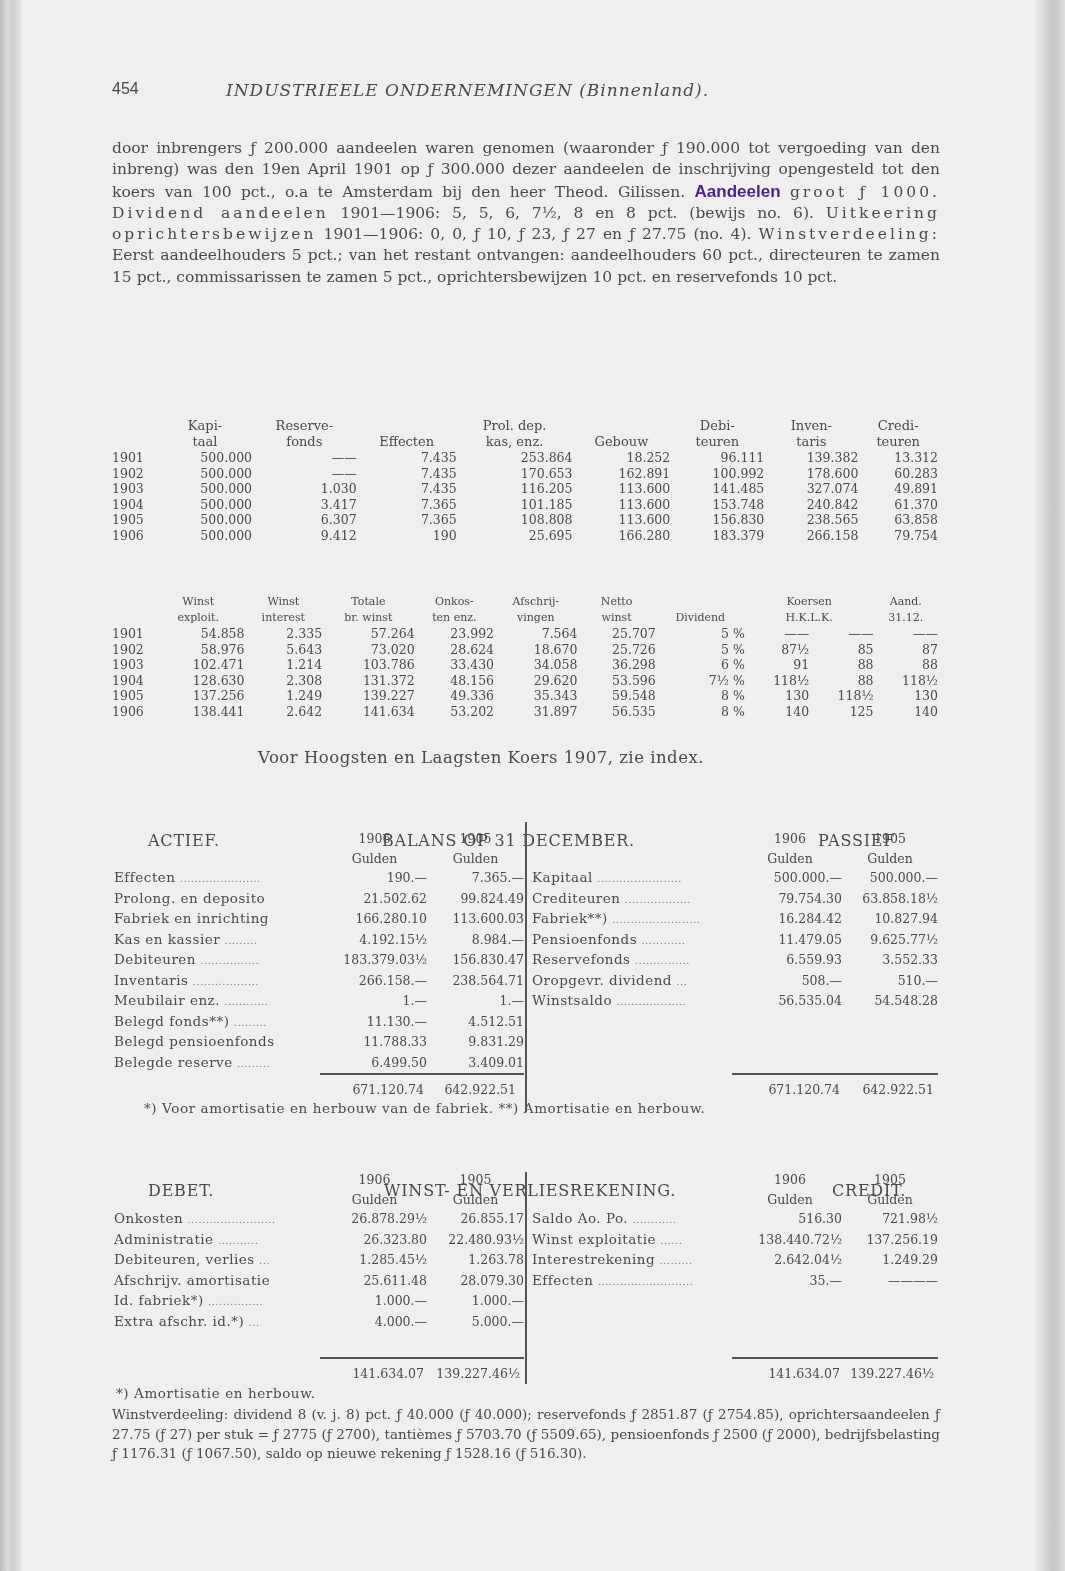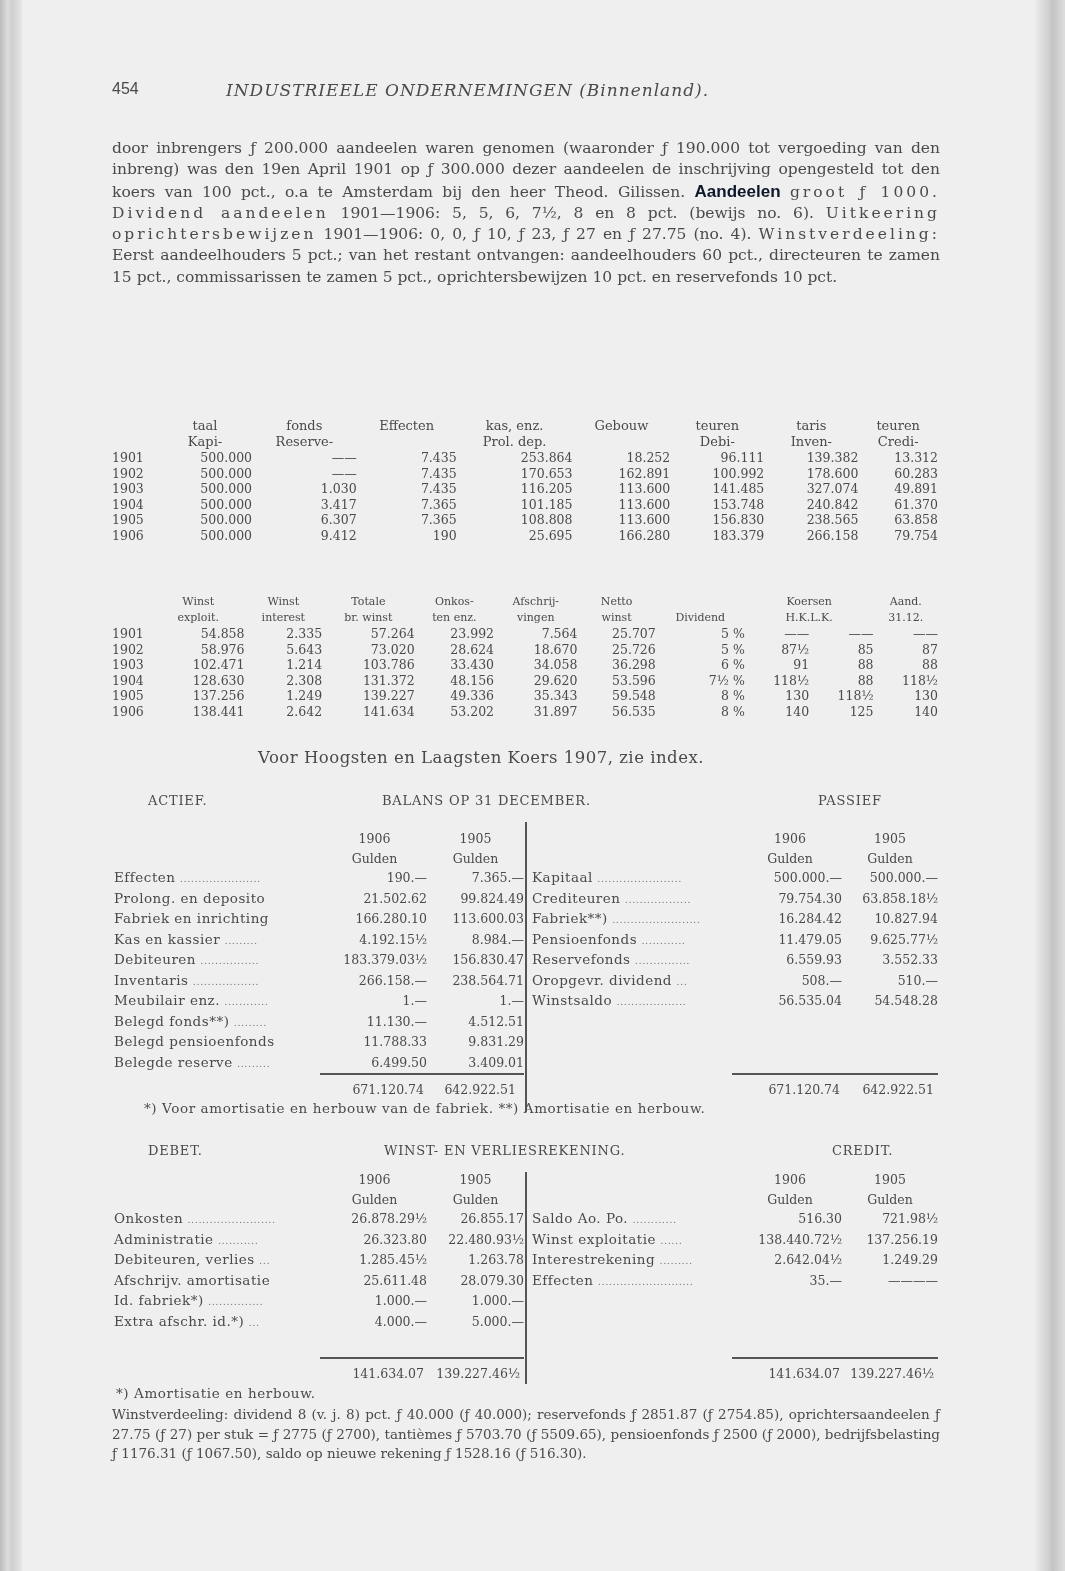--- a/index.html
+++ b/index.html
@@ -22,37 +22,37 @@
     position: absolute; left: 112px; top: 0; width: 828px; height: 100%;
     font-size: 15.5px;
   }
   .header { position: absolute; top: 80px; left: 0; width: 828px; height: 24px; }
   .page-number { position: absolute; left: 0; top: 0; font-family: "Liberation Sans", sans-serif; font-size: 16px; }
   .running-title { position: absolute; left: 114px; top: 0; font-style: italic; font-size: 17px; letter-spacing: 1px; }
 
   .intro { position: absolute; top: 138px; left: 0; width: 828px; line-height: 21.3px; text-align: justify; }
   .intro p { margin: 0; }
   .sp { letter-spacing: 3px; }
-  .bold-sans { font-family: "Liberation Sans", sans-serif; font-weight: bold; font-size: 17px; color: #0f172a; }
+  .bold-sans { font-family: "Liberation Sans", sans-serif; font-weight: bold; font-size: 17px; color: #4c1d95; }
 
   table { border-collapse: collapse; }
   td, th { padding: 0; font-weight: normal; white-space: nowrap; }
 
   .t1 { position: absolute; top: 418px; left: 0; width: 826px; font-size: 12.5px; line-height: 15.5px; }
   .t1 th { text-align: center; font-size: 13px; line-height: 16px; }
   .t1 td { text-align: right; }
   .t1 td.yr { text-align: left; width: 46px; }
 
   .t2 { position: absolute; top: 594px; left: 0; width: 826px; font-size: 12.5px; line-height: 15.5px; }
   .t2 th { text-align: center; font-size: 11px; line-height: 16px; }
   .t2 td { text-align: right; }
   .t2 td.yr { text-align: left; width: 40px; }
   .koers-note { position: absolute; top: 748px; left: 146px; font-size: 16.5px; letter-spacing: 0.5px; }
 
-  .section-head { position: absolute; font-size: 13px; letter-spacing: 0.8px; }
+  .section-head { position: absolute; font-size: 16px; letter-spacing: 0.8px; margin-top: 38px; }
   .acct { position: absolute; font-size: 13.5px; line-height: 19.5px; }
   .acct td { vertical-align: top; }
   .acct .lbl { letter-spacing: 0.5px; }
   .acct .dots { color: #777; font-size: 10px; letter-spacing: 0.5px; }
   .acct .num { text-align: right; font-size: 12.5px; }
   .acct .hd { text-align: center; font-size: 12.5px; }
   .vline { position: absolute; width: 1.5px; background: #555; }
   .hline { position: absolute; height: 1.5px; background: #555; }
   .footnote { position: absolute; font-size: 13.5px; letter-spacing: 0.6px; }
   .closing { position: absolute; top: 1405px; left: 0; width: 828px; font-size: 13.5px; line-height: 19.5px; text-align: justify; }
@@ -82,39 +82,39 @@
       <span>1901—1906: 0, 0, ƒ 10, ƒ 23, ƒ 27 en ƒ 27.75 (no. 4).</span>
       <span class="sp">Winstverdeeling:</span>
       <span>Eerst aandeelhouders 5 pct.; van het restant ontvangen: aandeelhouders 60 pct., directeuren te zamen 15 pct., commissarissen te zamen 5 pct., oprichtersbewijzen 10 pct. en reservefonds 10 pct.</span>
     </p>
   </div>
 
   <table class="t1">
     <thead>
       <tr>
         <th></th>
+        <th>Kapi-</th>
+        <th>Reserve-</th>
+        <th></th>
+        <th>Prol. dep.</th>
+        <th></th>
+        <th>Debi-</th>
+        <th>Inven-</th>
+        <th>Credi-</th>
+      </tr>
+      <tr>
+        <th></th>
         <th>taal</th>
         <th>fonds</th>
         <th>Effecten</th>
         <th>kas, enz.</th>
         <th>Gebouw</th>
         <th>teuren</th>
         <th>taris</th>
         <th>teuren</th>
-      </tr>
-      <tr>
-        <th></th>
-        <th>Kapi-</th>
-        <th>Reserve-</th>
-        <th></th>
-        <th>Prol. dep.</th>
-        <th></th>
-        <th>Debi-</th>
-        <th>Inven-</th>
-        <th>Credi-</th>
       </tr>
     </thead>
     <tbody id="t1-body">
         <tr>
           <td class="yr">1901</td>
           <td>500.000</td>
           <td>——</td>
           <td>7.435</td>
           <td>253.864</td>
           <td>18.252</td>

